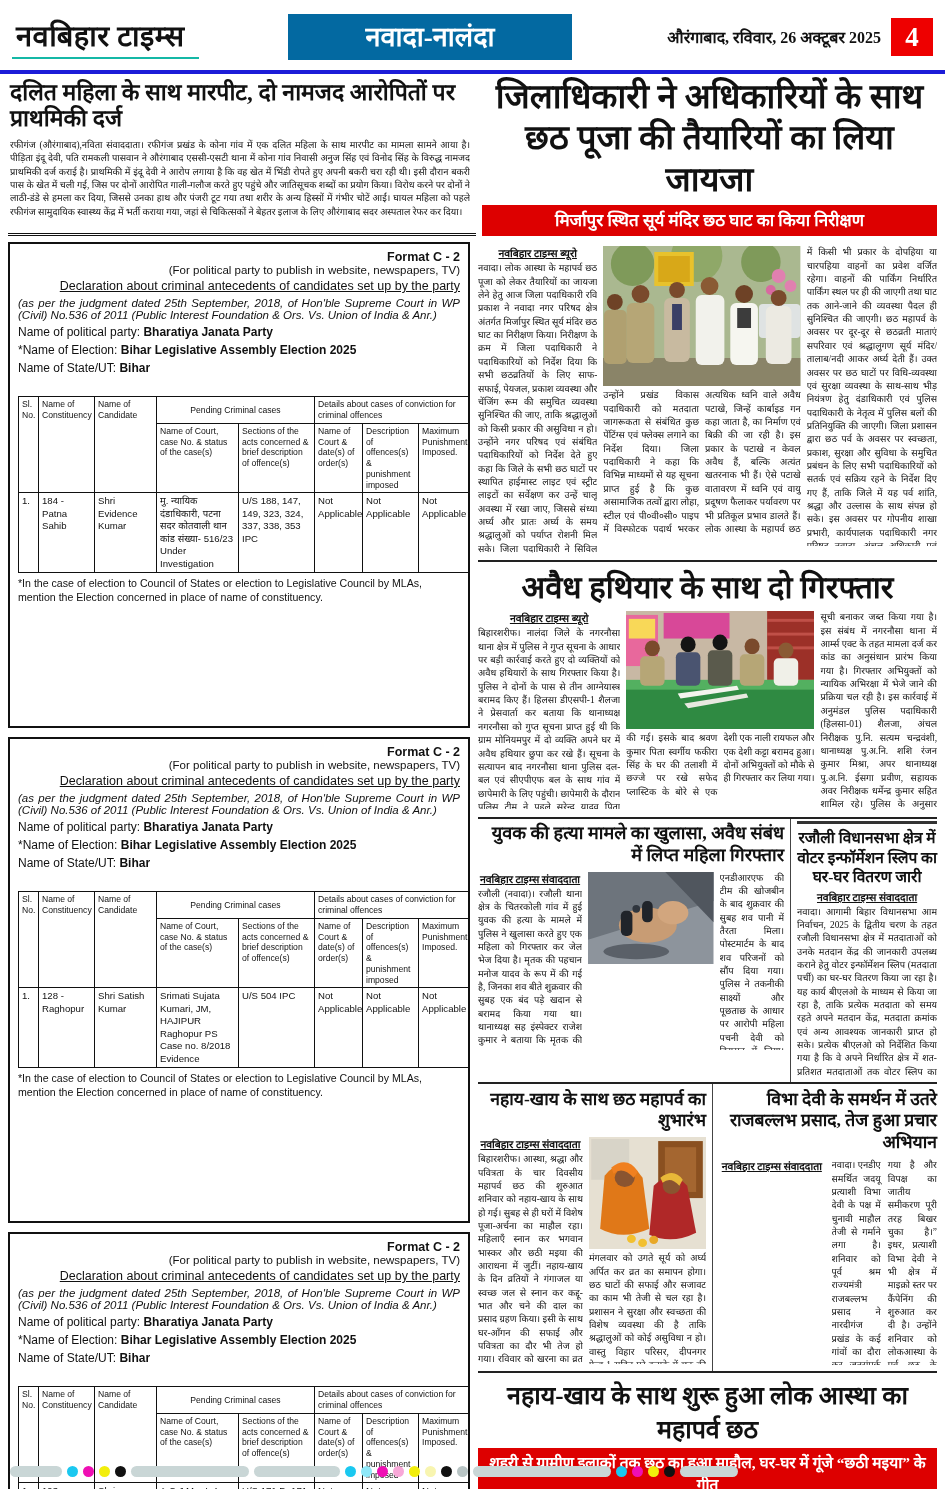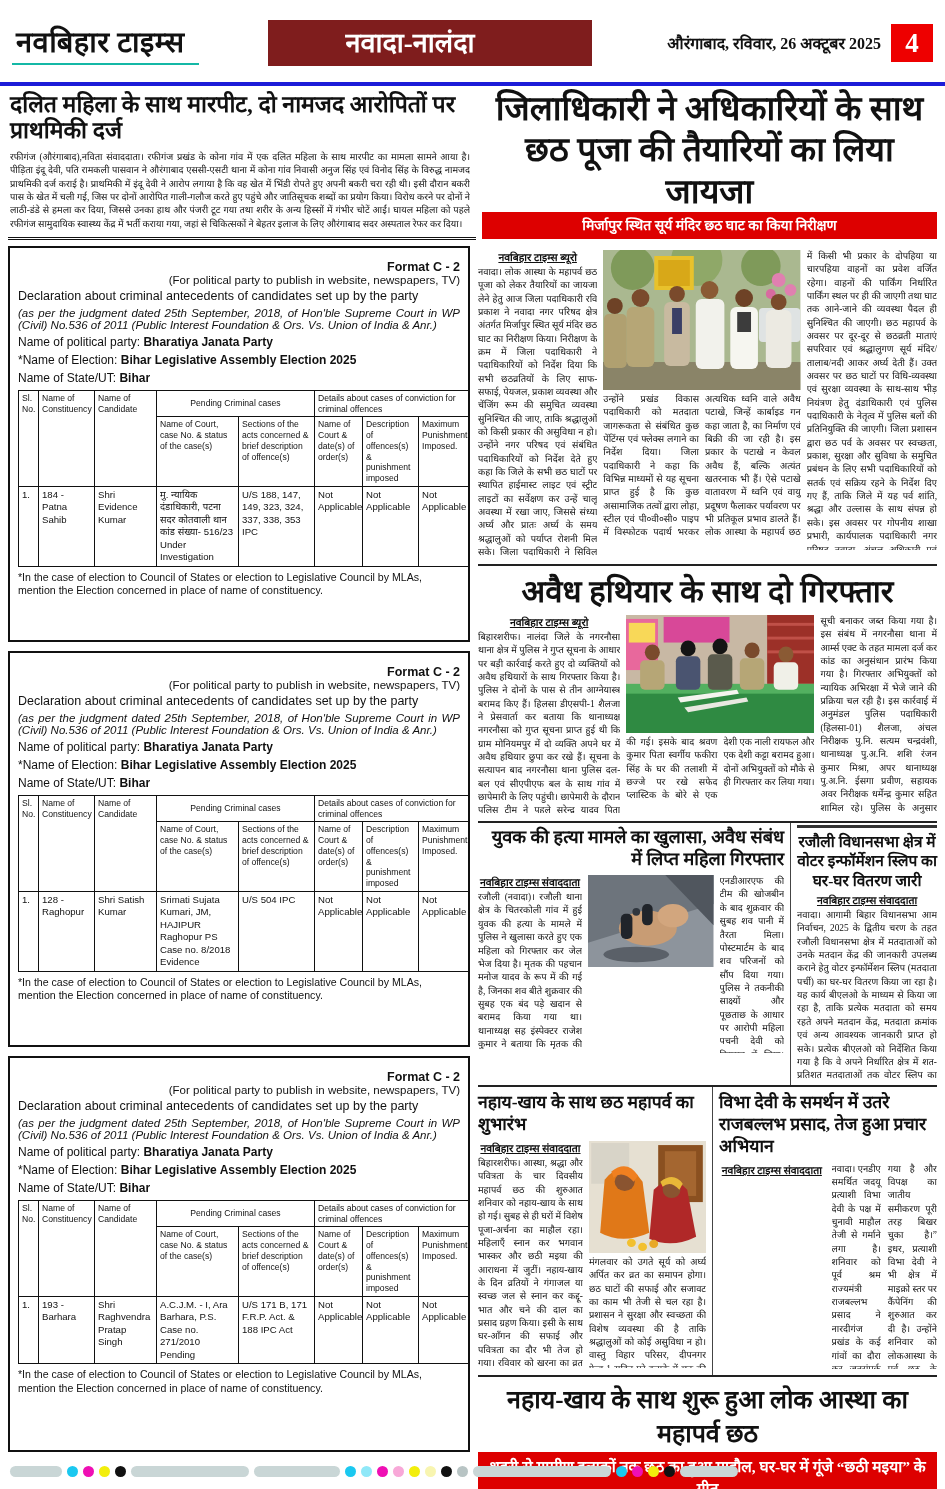--- a/index.html
+++ b/index.html
@@ -6,56 +6,56 @@
   html,body { background:#e8e8e8; }
   .page{
     width:945px; height:1489px; margin:0 auto; background:#ffffff;
     position:relative; overflow:hidden; color:#111;
     font-family:"Liberation Serif","DejaVu Serif",serif;
   }
   
   .masthead{ display:flex; align-items:center; padding:10px 12px 4px 12px; }
   .paper-name{ font-size:29px; font-weight:bold; letter-spacing:0.5px;
     border-bottom:2px solid #14b8a6; padding:0 14px 3px 4px; white-space:nowrap; }
-  .edition-banner{ background:#7f1d1d; color:#fff; font-size:27px; font-weight:bold;
-    padding:3px 118px 6px 78px; margin:10px auto; white-space:nowrap; }
+  .edition-banner{ background:#0369a1; color:#fff; font-size:27px; font-weight:bold;
+    padding:3px 78px 6px 78px; margin:4px auto; white-space:nowrap; }
   .date-line{ font-size:16px; font-weight:bold; margin:0 10px 0 6px; white-space:nowrap; }
   .page-no{ background:#ee0000; color:#fff; font-size:27px; font-weight:bold;
     width:42px; height:38px; display:flex; align-items:center; justify-content:center; }
   .blue-rule{ height:4px; background:#1c1cd8; margin:2px 0 0 0; }
 
   
   .jtext{ font-size:9.4px; line-height:1.42; text-align:justify; overflow:hidden; }
   .byline{ font-weight:bold; text-decoration:underline; text-align:center;
     font-size:10.5px; margin-bottom:2px; }
 
   
   .top-row{ display:flex; padding:0 8px; }
   .tl-article{ width:468px; padding:4px 6px 6px 2px; border-bottom:3px double #111; }
   .tl-article h2{ font-size:23px; line-height:1.15; font-weight:bold; margin:2px 0 6px 0; }
   .tr-head{ flex:1; text-align:center; padding:2px 0 0 6px; }
   .tr-head h1{ font-size:34px; line-height:1.22; font-weight:bold; }
   .red-bar{ background:#dd0000; color:#fff; font-weight:bold; text-align:center;
-    font-size:14px; padding:3px 0 5px 0; }
+    font-size:17px; padding:3px 0 5px 0; margin-top:5px; }
 
   
   .main-row{ display:flex; gap:8px; padding:6px 8px 0 8px; }
   .left-col{ width:462px; }
   .right-col{ flex:1; min-width:0; }
 
   
-  .decl-box{ border:2px solid #111; padding:12px 8px 6px 8px; margin-bottom:9px;
-    font-family:"Liberation Sans","DejaVu Sans",sans-serif; height:396px; overflow:hidden; }
+  .decl-box{ border:2px solid #111; padding:6px 8px 6px 8px; margin-bottom:9px;
+    font-family:"Liberation Sans","DejaVu Sans",sans-serif; height:486px; overflow:hidden; }
   .fmt-label{ text-align:right; font-weight:bold; font-size:12.5px; }
   .fmt-note{ text-align:right; font-size:11.5px; margin-bottom:3px; }
-  .fmt-title{ font-size:12.5px; margin:3px 0 4px 0; }
+  .fmt-title{ font-size:12.5px; text-decoration:underline; margin:3px 0 4px 0;text-align:right; }
   .fmt-judgment{ font-size:11.5px; font-style:italic; text-align:justify; margin-bottom:4px; }
   .fmt-field{ font-size:12px; margin:4px 0; }
   .fmt-field b{ font-weight:bold; }
-  .decl-table{ width:100%; border-collapse:collapse; table-layout:fixed; margin-top:5px; }
+  .decl-table{ width:100%; border-collapse:collapse; table-layout:fixed; margin-top:21px; }
   .decl-table th,.decl-table td{ border:1px solid #111; vertical-align:top;
     padding:2px 3px; font-weight:normal; text-align:left; }
   .decl-table th{ font-size:8.6px; line-height:1.25; }
   .decl-table td{ font-size:9.6px; line-height:1.3; }
   .c-sl{width:20px}.c-con{width:56px}.c-can{width:62px}.c-court{width:82px}
   .c-sec{width:76px}.c-cc{width:48px}.c-cd{width:56px}.c-cm{width:50px}
   .fmt-foot{ font-size:10.6px; margin-top:4px; line-height:1.3; }
 
   
   .dm-article{ border-bottom:2px solid #222; padding:4px 0 6px 0; }
@@ -64,21 +64,21 @@
   .two-col{ column-count:2; column-gap:6px; }
   .weapons{ border-bottom:2px solid #222; padding:2px 0 6px 0; }
   .weapons h2{ font-size:31px; text-align:center; font-weight:bold; margin:1px 0 4px 0; }
   .row-pair{ display:flex; border-bottom:2px solid #222; }
   .murder{ width:68%; padding:2px 6px 6px 0; }
   .murder h2{ font-size:18px; line-height:1.2; text-align:right; font-weight:bold; margin:2px 0 5px 0; }
   .voter{ flex:1; border-left:1.5px solid #444; padding:2px 0 4px 6px; }
   .voter h3{ font-size:15.5px; line-height:1.25; text-align:center; font-weight:bold;
     border-top:3px solid #333; padding-top:4px; margin-bottom:3px; }
   .chh-start{ width:51%; padding:2px 6px 6px 0; }
-  .chh-start h3, .vibha h3{ font-size:17.5px; line-height:1.25; text-align:left;
+  .chh-start h3, .vibha h3{ font-size:17.5px; line-height:1.25; text-align:right;
     font-weight:bold; margin:3px 0 5px 0; }
   .vibha{ flex:1; border-left:1.5px solid #444; padding:2px 0 6px 6px; }
   .vibha .jtext{ column-count:2; column-gap:7px; }
   .mahaparv{ padding:2px 0 0 0; }
   .mahaparv h2{ font-size:25px; text-align:center; font-weight:bold; margin:2px 0 3px 0; }
   .mahaparv .red-bar{ font-size:15.5px; margin:0 0 4px 0; }
 
   
   .reg-strip{ position:absolute; left:0; right:0; bottom:12px; display:flex;
     align-items:center; gap:5px; padding:0 10px; }

